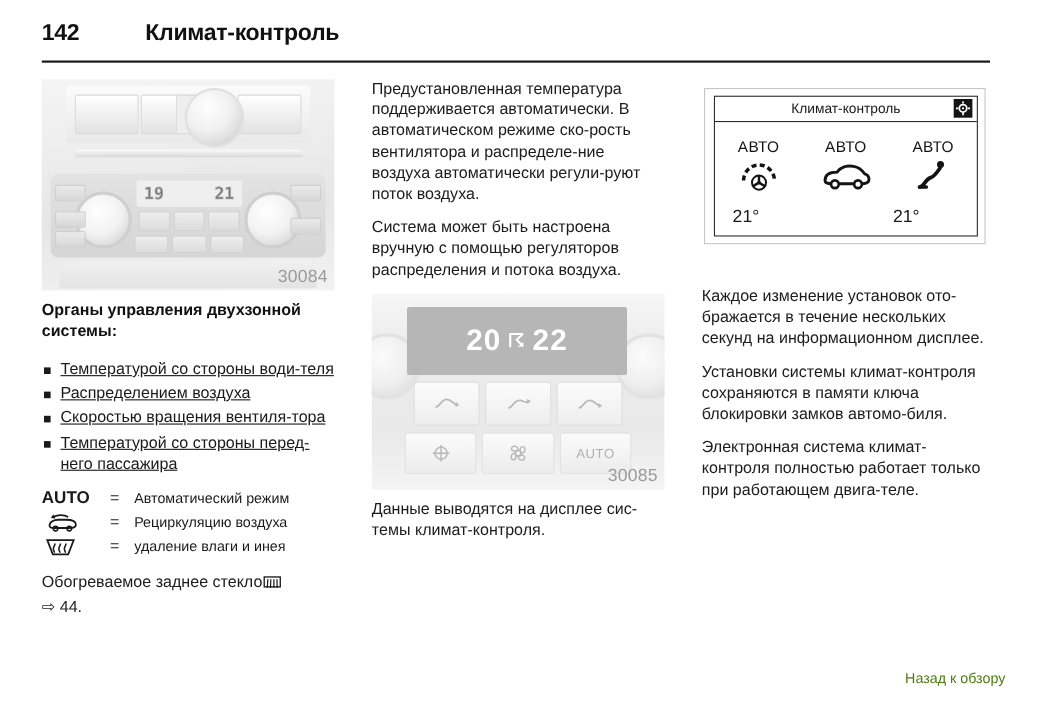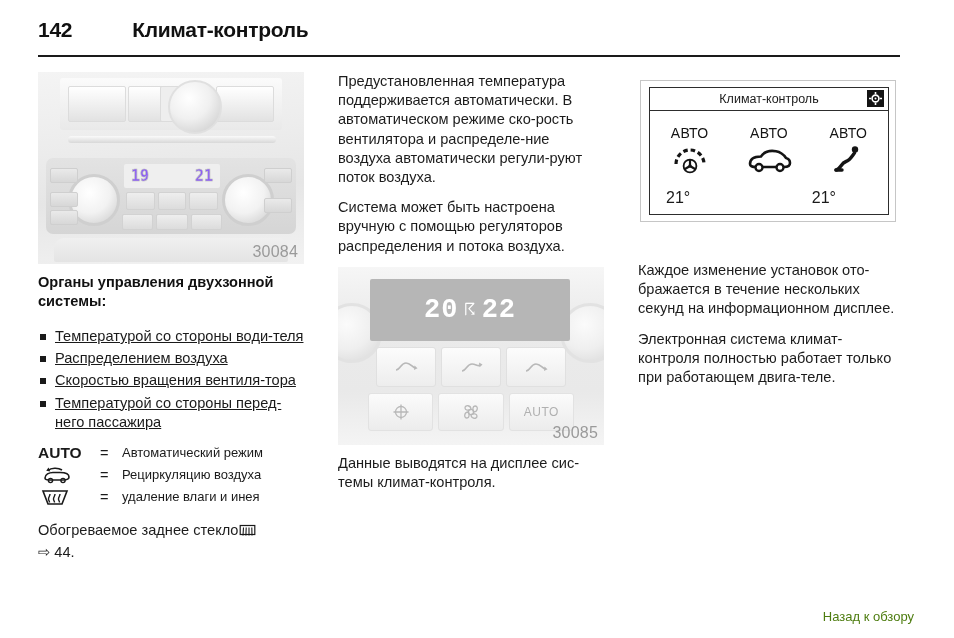--- a/index.html
+++ b/index.html
@@ -205,21 +205,21 @@
   }
   .p1-lcd {
     position: absolute; left: 78px; top: 6px; width: 96px; height: 24px;
     background: #efefef; border-radius: 2px;
     color: #ffffff; font-family: "DejaVu Sans Mono", monospace;
     font-size: 15px; font-weight: bold;
     display: flex; align-items: center; justify-content: space-between;
     padding: 0 7px; box-sizing: border-box;
     text-shadow: 0 0 1px #bdbdbd;
   }
-  .p1-lcd span { color: #8b5cf6; -webkit-text-stroke: 0.6px #c2c2c2; }
+  .p1-lcd span { color: #737373; -webkit-text-stroke: 0.6px #c2c2c2; }
   .p1-dial {
     position: absolute; top: 16px; width: 46px; height: 46px; border-radius: 50%;
     background: radial-gradient(circle at 40% 34%, #ffffff 0%, #f2f2f2 50%, #d6d6d6 85%);
     border: 3px solid #cfcfcf;
   }
   .p1-btnrow {
     position: absolute; left: 80px; top: 34px; width: 92px; height: 18px;
     display: flex; gap: 3px;
   }
   .p1-btn {
@@ -243,21 +243,21 @@
 
   
   .p2-lcdbox {
     position: absolute; left: 32px; top: 12px; width: 200px; height: 62px;
     background: #b6b6b6; border-radius: 2px;
   }
   .p2-lcdtext {
     position: absolute; left: 0; top: 0; width: 200px; height: 62px;
     display: flex; align-items: center; justify-content: center;
     gap: 6px;
-    color: #ffffff; font-family: Liberation Mono, monospace;
+    color: #ffffff; font-family: Liberation Sans, sans-serif;
     font-size: 27px; font-weight: bold; letter-spacing: 1px;
   }
   .p2-knob {
     position: absolute; top: 36px; width: 54px; height: 54px; border-radius: 50%;
     background: radial-gradient(circle at 40% 34%, #fbfbfb 0%, #efefef 52%, #dedede 86%);
     border: 3px solid #e2e2e2;
   }
   .p2-row {
     position: absolute; left: 38px; top: 80px; width: 190px; height: 40px;
     display: flex; gap: 5px;
@@ -585,19 +585,20 @@
 
             <div class="disp-temp-left">21°</div>
             <div class="disp-temp-right">21°</div>
           </div>
 
         </div>
       </div>
     </div>
 
     <div class="para">Каждое изменение установок ото-бражается в течение нескольких секунд на информационном дисплее.</div>
+    <div class="para">Установки системы климат-контроля сохраняются в памяти ключа блокировки замков автомо-биля.</div>
     <div class="para">Электронная система климат-контроля полностью работает только при работающем двига-теле.</div>
 
   </div>
 
 </div>
 
 <div class="footer-link">Назад к обзору</div>
 
 </body></html>

